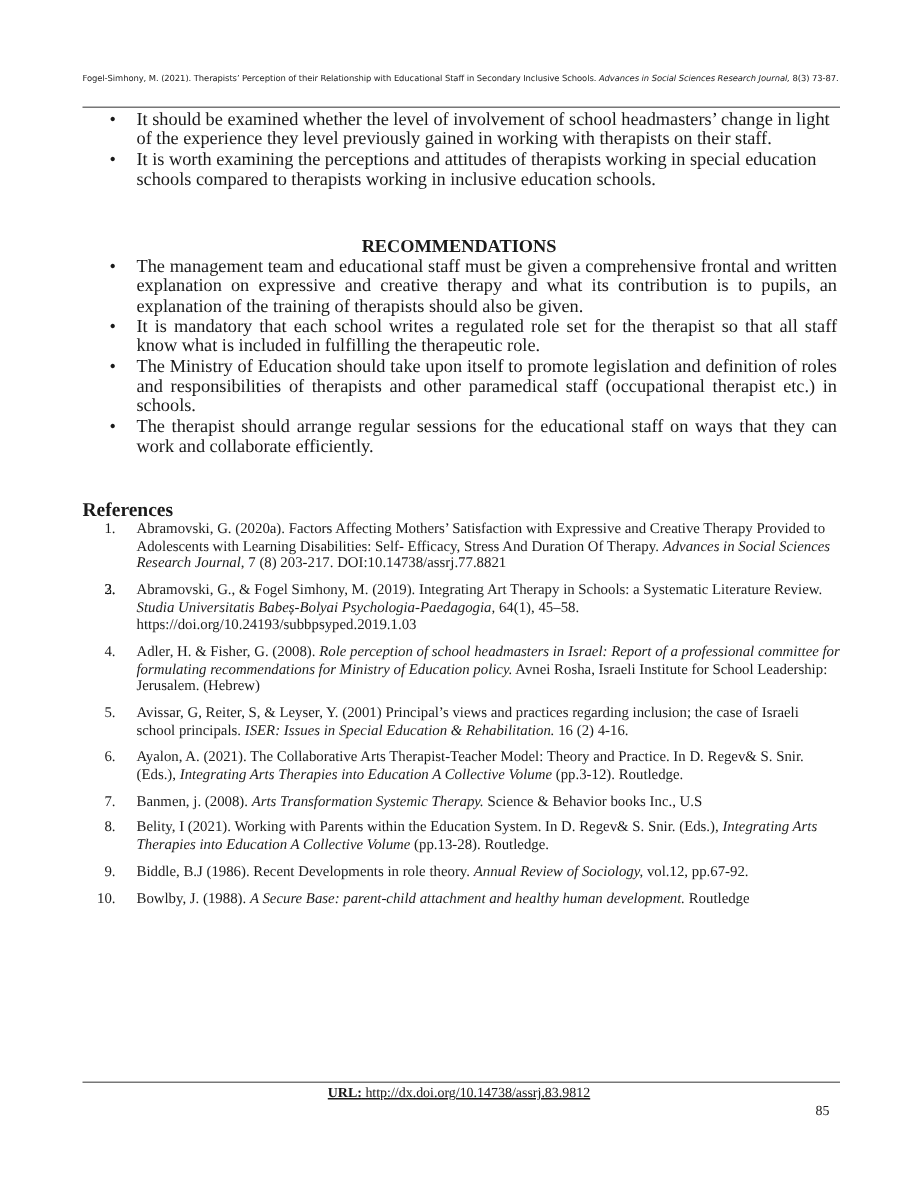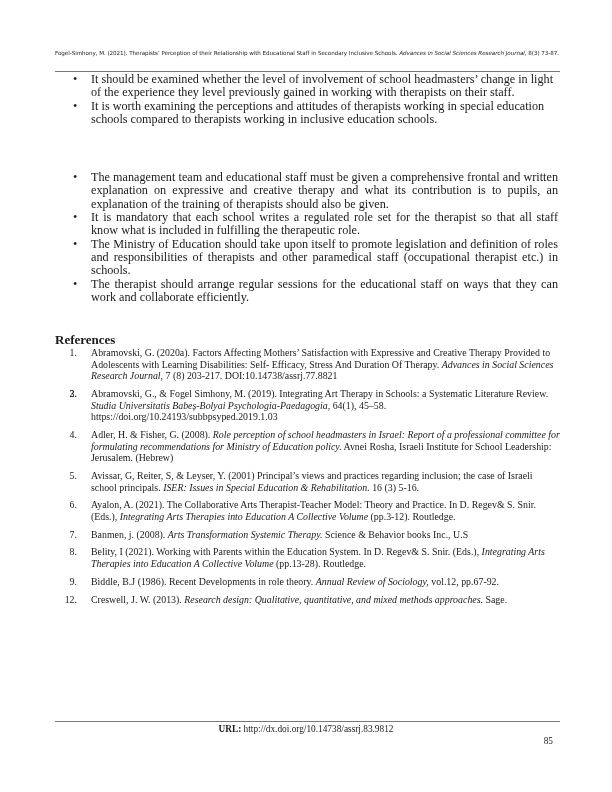--- a/index.html
+++ b/index.html
@@ -37,21 +37,21 @@
       position: absolute; left: 55px; top: 347px; width: 505px; margin: 0; padding: 0; list-style: none;
       font-family: "Liberation Serif", serif; font-size: 9.9px; line-height: 11.6px; color: #1a1a1a;
     }
     .refs li { position: relative; padding-left: 36px; margin-bottom: 6.2px; }
     .refs li .num { position: absolute; left: 0; width: 22px; text-align: right; }
     .refs li i { font-style: italic; }
 
     .foot-rule { position: absolute; left: 55px; top: 721px; width: 505px; height: 0; border-top: 1px solid #777; }
     .footer-url {
       position: absolute; left: 0; width: 612px; top: 724px; text-align: center;
-      font-family: "Liberation Serif", serif; font-size: 9.3px; line-height: 11px;
+      font-family: "Liberation Serif", serif; font-size: 9.3px; line-height: 11px; text-decoration: underline;
     }
     .footer-url b { font-weight: bold; }
     .page-num {
       position: absolute; left: 525px; width: 28px; top: 724px; text-align: right;
       font-family: "Liberation Serif", serif; font-size: 9.3px; line-height: 11px; margin-top: 12px;
     }
   </style>
 </head>
 <body>
 
@@ -66,20 +66,21 @@
     <li>
       <span class="dot">•</span>
       <span class="txt">It should be examined whether the level of involvement of school headmasters’ change in light of the experience they level previously gained in working with therapists on their staff.</span>
     </li>
     <li>
       <span class="dot">•</span>
       <span class="txt">It is worth examining the perceptions and attitudes of therapists working in special education schools compared to therapists working in inclusive education schools.</span>
     </li>
   </ul>
 
+  <div class="rec-title">RECOMMENDATIONS</div>
 
   <ul class="bullets bullets-2">
     <li>
       <span class="dot">•</span>
       <span class="txt">The management team and educational staff must be given a comprehensive frontal and written explanation on expressive and creative therapy and what its contribution is to pupils, an explanation of the training of therapists should also be given.</span>
     </li>
     <li>
       <span class="dot">•</span>
       <span class="txt">It is mandatory that each school writes a regulated role set for the therapist so that all staff know what is included in fulfilling the therapeutic role.</span>
     </li>
@@ -93,25 +94,25 @@
     </li>
   </ul>
 
   <div class="ref-title">References</div>
 
   <ol class="refs">
     <li><span class="num">1.</span><span>Abramovski, G. (2020a). Factors Affecting Mothers’ Satisfaction with Expressive and Creative Therapy Provided to Adolescents with Learning Disabilities: Self- Efficacy, Stress And Duration Of Therapy. </span><i>Advances in Social Sciences Research Journal</i><span>, 7 (8) 203-217. DOI:10.14738/assrj.77.8821</span></li>
     <li><span class="num">2.</span><i></i><span></span></li>
     <li><span class="num">3.</span><span>Abramovski, G., &amp; Fogel Simhony, M. (2019). Integrating Art Therapy in Schools: a Systematic Literature Review. </span><i>Studia Universitatis Babeș-Bolyai Psychologia-Paedagogia,</i><span> 64(1), 45–58. https://doi.org/10.24193/subbpsyped.2019.1.03</span></li>
     <li><span class="num">4.</span><span>Adler, H. &amp; Fisher, G. (2008). </span><i>Role perception of school headmasters in Israel: Report of a professional committee for formulating recommendations for Ministry of Education policy.</i><span> Avnei Rosha, Israeli Institute for School Leadership: Jerusalem. (Hebrew)</span></li>
-    <li><span class="num">5.</span><span>Avissar, G, Reiter, S, &amp; Leyser, Y. (2001) Principal’s views and practices regarding inclusion; the case of Israeli school principals. </span><i>ISER: Issues in Special Education &amp; Rehabilitation.</i><span> 16 (3) 5-16.</span></li>
+    <li><span class="num">5.</span><span>Avissar, G, Reiter, S, &amp; Leyser, Y. (2001) Principal’s views and practices regarding inclusion; the case of Israeli school principals. </span><i>ISER: Issues in Special Education &amp; Rehabilitation.</i><span> 16 (2) 4-16.</span></li>
     <li><span class="num">6.</span><span>Ayalon, A. (2021).  The Collaborative Arts Therapist-Teacher Model: Theory and Practice. In D. Regev&amp; S. Snir. (Eds.), </span><i>Integrating Arts Therapies into Education A Collective Volume</i><span> (pp.3-12). Routledge.</span></li>
     <li><span class="num">7.</span><span>Banmen, j. (2008). </span><i>Arts Transformation Systemic Therapy.</i><span> Science &amp; Behavior books Inc., U.S</span></li>
     <li><span class="num">8.</span><span>Belity, I (2021). Working with Parents within the Education System. In D. Regev&amp; S. Snir. (Eds.), </span><i>Integrating Arts Therapies into Education A Collective Volume</i><span> (pp.13-28). Routledge.</span></li>
     <li><span class="num">9.</span><span>Biddle, B.J (1986). Recent Developments in role theory. </span><i>Annual Review of Sociology,</i><span> vol.12, pp.67-92.</span></li>
-    <li><span class="num">12.</span><span>Creswell, J. W. (2013). </span><i>Research design: Qualitative, quantitative, and mixed methods approaches.</i><span> Sage.</span></li>
+    <li><span class="num">10.</span><span>Bowlby, J. (1988). </span><i>A Secure Base: parent-child attachment and healthy human development.</i><span> Routledge</span></li>
   </ol>
 
   <div class="foot-rule"></div>
   <div class="footer-url"><b>URL:</b><span> http://dx.doi.org/10.14738/assrj.83.9812</span></div>
   <div class="page-num">85</div>
 
 </div>
 
 </body></html>

